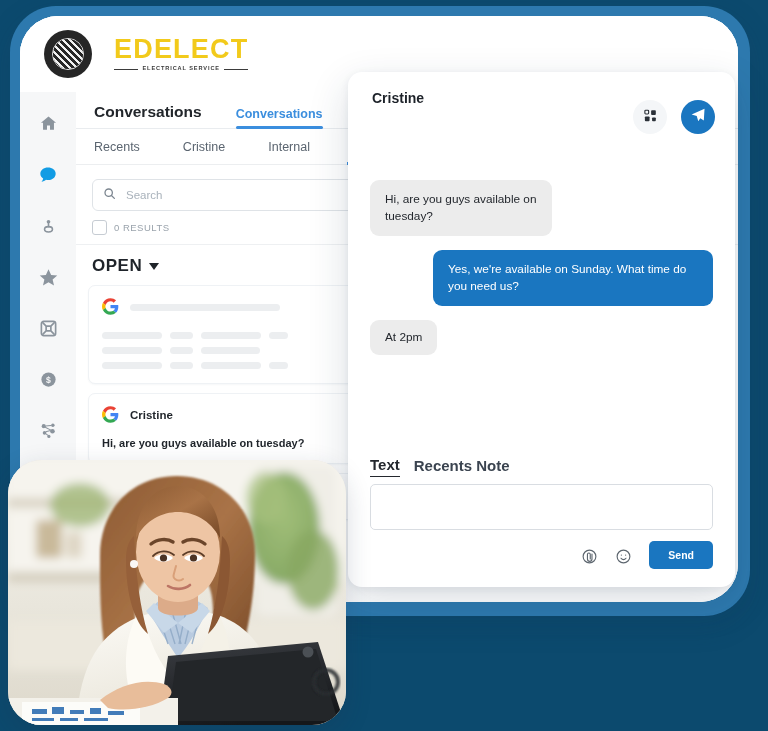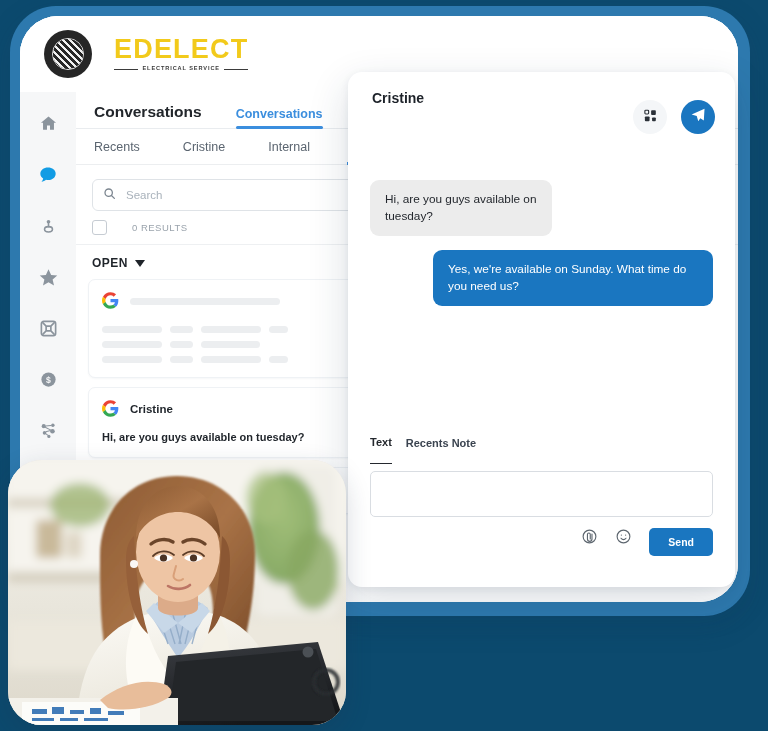--- a/index.html
+++ b/index.html
@@ -192,35 +192,35 @@
     display: flex; align-items: center;
     border-bottom: 1px solid #eef0f2;
   }
   .checkbox {
     width: 13px; height: 13px;
     border: 1.4px solid #c6ccd3;
     border-radius: 3px;
     flex: none;
   }
   .results-count {
-    margin-left: 25px;
+    margin-left: 7px;
     font-size: 9.5px; letter-spacing: 0.5px;
     color: #9aa3ac; font-weight: 500;
   }
   .latest-sort {
     margin-left: auto;
     font-size: 10.5px; color: #5b6570;
   }
 
   .open-row {
     padding: 11px 16px 9px 16px;
     display: flex; align-items: center; gap: 7px;
   }
   .open-label {
-    font-size: 12px; font-weight: 700;
+    font-size: 17px; font-weight: 700;
     letter-spacing: 0.5px; color: #1f242a; text-align: right;
   }
   .caret-down {
     width: 0; height: 0;
     border-left: 5px solid transparent;
     border-right: 5px solid transparent;
     border-top: 7px solid #1f242a;
   }
 
   .conv-list { padding: 0 12px; }
@@ -317,38 +317,38 @@
   .bubble.in { background: #ececec; color: #24282e; }
   .bubble.out { background: #1a76c0; color: #ffffff; }
   .bubble.short { padding: 9px 15px; }
 
   .compose-tabs {
     padding: 0 22px;
     display: flex; align-items: flex-end; gap: 14px;
     flex: none; margin-bottom: 7px;
   }
   .ctab {
-    font-size: 11px; color: #3b4450; font-weight: 600;
-    padding-bottom: 15px;
+    font-size: 15px; color: #3b4450; font-weight: 600;
+    padding-bottom: 3px;
   }
   .ctab.active {
     color: #24282e;
     border-bottom: 1.6px solid #24282e;
   }
   .compose-box {
     margin: 0 22px;
     height: 44px;
     border: 1px solid #d9dde2;
     border-radius: 5px;
     flex: none;
     background: #fff;
   }
   .compose-actions {
-    padding: 11px 22px 31px 22px;
-    display: flex; align-items: flex-start; justify-content: flex-end;
+    padding: 11px 22px 18px 22px;
+    display: flex; align-items: flex-end; justify-content: flex-end;
     gap: 17px; flex: none;
   }
   .send-btn {
     background: #1a76c0; color: #fff;
     font-size: 10.5px; font-weight: 700;
     border: none; border-radius: 5px;
     padding: 8px 19px;
     font-family: "Liberation Sans", sans-serif;
     cursor: pointer;
   }
@@ -625,20 +625,23 @@
       </div>
     </div>
 
     <div class="chat-body">
       <div class="bubble-row in">
         <div class="bubble in" style="max-width:152px">Hi, are you guys available on tuesday?</div>
       </div>
       <div class="bubble-row out">
         <div class="bubble out">Yes, we're available on Sunday. What time do you need us?</div>
       </div>
+      <div class="bubble-row in">
+        <div class="bubble in short">At 2pm</div>
+      </div>
     </div>
 
     <div class="compose-tabs">
       <div class="ctab active">Text</div>
       <div class="ctab">Recents Note</div>
     </div>
 
     <div class="compose-box"></div>
 
     <div class="compose-actions">

